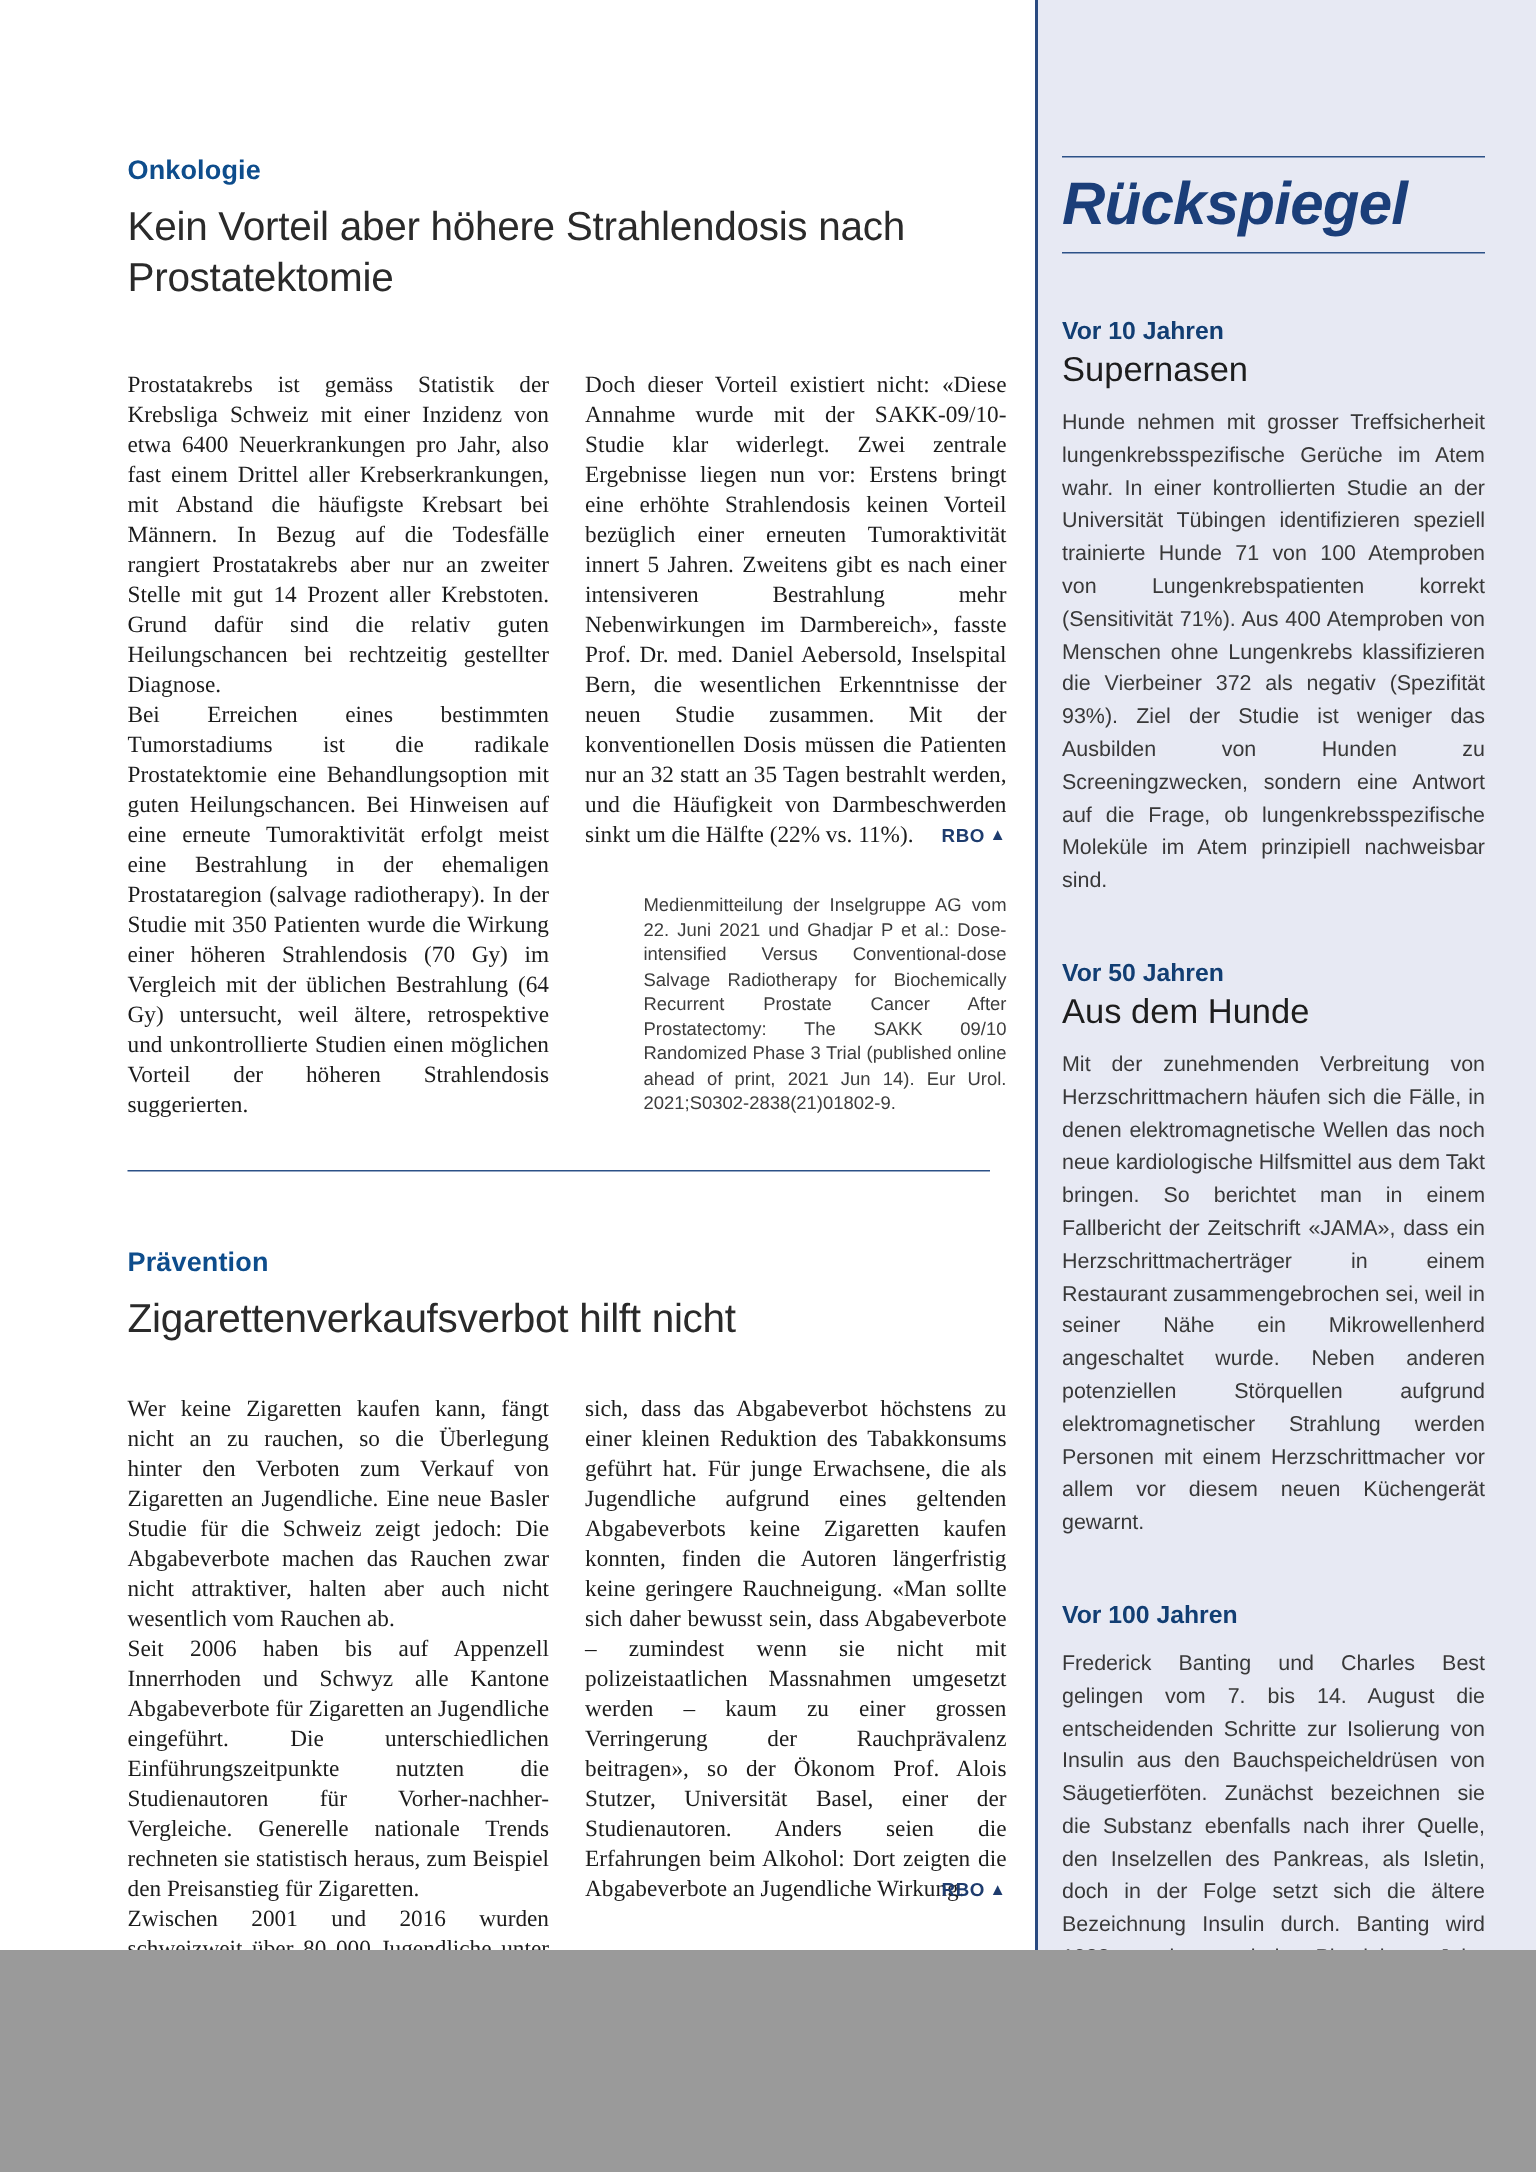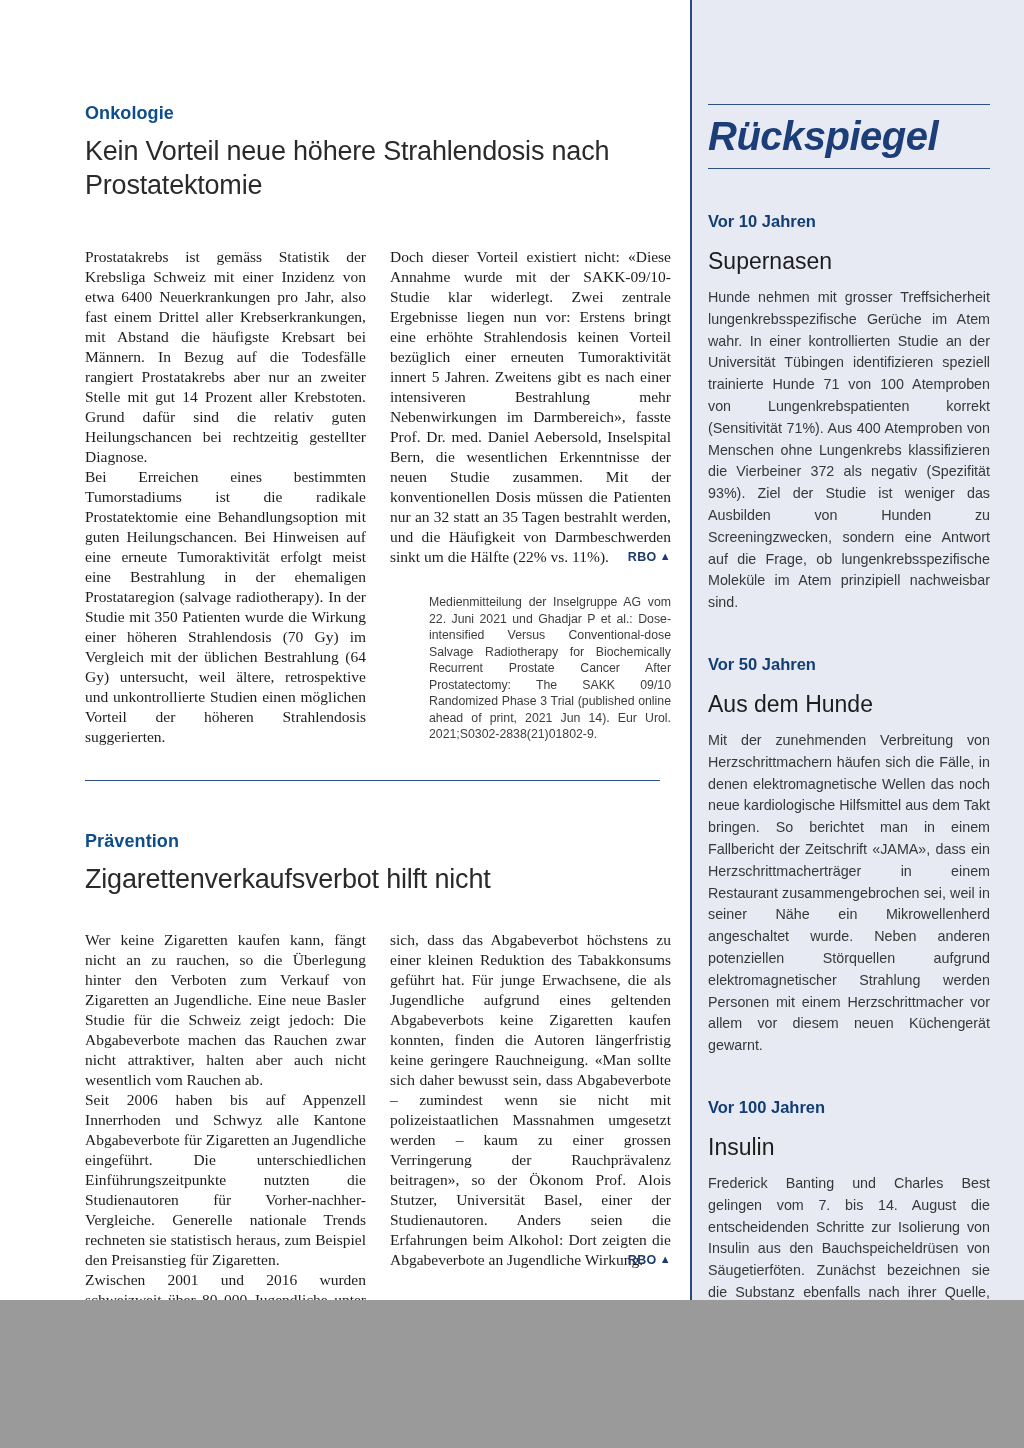--- a/index.html
+++ b/index.html
@@ -57,36 +57,36 @@
   .sb-rule { border:none; border-top:1.5px solid #2c5187; margin:0; }
   .sb-rule.top { margin-top:104px; }
   .sb-title {
     font-size:40px; font-weight:bold; font-style:italic; color:#1b3e79;
     letter-spacing:-0.5px; line-height:46px; margin:8px 0 9px;
   }
   .sb-section .sb-kicker {
     font-size:16.5px; font-weight:bold; color:#123e73; line-height:20px;
   }
   .sb-section .sb-head {
-    font-size:23px; font-weight:400; color:#1d1d1d; line-height:28px; margin-top:16px;
+    font-size:23px; font-weight:400; color:#1d1d1d; line-height:28px; margin-top:1px;
   }
   .sb-section .sb-body {
     margin-top:12px;
     font-size:14.3px; line-height:21.8px; color:#383838; text-align:justify;
   }
   .sb-section { margin-top:40px; }
   .sb-section.first { margin-top:42px; }
 </style>
 </head>
 <body>
 
 <div id="page">
 
   <div class="kicker" style="top:103px">Onkologie</div>
-  <h1 class="article-title" style="top:134px; margin:0">Kein Vorteil neue höhere Strahlendosis nach Prostatektomie</h1>
+  <h1 class="article-title" style="top:134px; margin:0">Kein Vorteil aber höhere Strahlendosis nach Prostatektomie</h1>
 
   <div class="col" style="left:85px; top:247px">
     <p>Prostatakrebs ist gemäss Statistik der Krebsliga Schweiz mit einer Inzidenz von etwa 6400 Neuerkrankungen pro Jahr, also fast einem Drittel aller Krebserkrankungen, mit Abstand die häufigste Krebsart bei Männern. In Bezug auf die Todesfälle rangiert Prostatakrebs aber nur an zweiter Stelle mit gut 14 Prozent aller Krebstoten. Grund dafür sind die relativ guten Heilungschancen bei rechtzeitig gestellter Diagnose.</p>
     <p>Bei Erreichen eines bestimmten Tumorstadiums ist die radikale Prostatektomie eine Behandlungsoption mit guten Heilungschancen. Bei Hinweisen auf eine erneute Tumoraktivität erfolgt meist eine Bestrahlung in der ehemaligen Prostataregion (salvage radiotherapy). In der Studie mit 350 Patienten wurde die Wirkung einer höheren Strahlendosis (70 Gy) im Vergleich mit der üblichen Bestrahlung (64 Gy) untersucht, weil ältere, retrospektive und unkontrollierte Studien einen möglichen Vorteil der höheren Strahlendosis suggerierten.</p>
   </div>
 
   <div class="col" style="left:390px; top:247px">
     <p>Doch dieser Vorteil existiert nicht: «Diese Annahme wurde mit der SAKK-09/10-Studie klar widerlegt. Zwei zentrale Ergebnisse liegen nun vor: Erstens bringt eine erhöhte Strahlendosis keinen Vorteil bezüglich einer erneuten Tumoraktivität innert 5 Jahren. Zweitens gibt es nach einer intensiveren Bestrahlung mehr Nebenwirkungen im Darmbereich», fasste Prof. Dr. med. Daniel Aebersold, Inselspital Bern, die wesentlichen Erkenntnisse der neuen Studie zusammen. Mit der konventionellen Dosis müssen die Patienten nur an 32 statt an 35 Tagen bestrahlt werden, und die Häufigkeit von Darmbeschwerden sinkt um die Hälfte (22% vs. 11%).</p>
     <div class="signoff">
       <span>RBO</span><span class="tri">▲</span>
@@ -129,20 +129,19 @@
       </section>
 
       <section class="sb-section">
         <div class="sb-kicker">Vor 50 Jahren</div>
         <div class="sb-head">Aus dem Hunde</div>
         <div class="sb-body">Mit der zunehmenden Verbreitung von Herzschrittmachern häufen sich die Fälle, in denen elektromagnetische Wellen das noch neue kardiologische Hilfsmittel aus dem Takt bringen. So berichtet man in einem Fallbericht der Zeitschrift «JAMA», dass ein Herzschrittmacherträger in einem Restaurant zusammengebrochen sei, weil in seiner Nähe ein Mikrowellenherd angeschaltet wurde. Neben anderen potenziellen Störquellen aufgrund elektromagnetischer Strahlung werden Personen mit einem Herzschrittmacher vor allem vor diesem neuen Küchengerät gewarnt.</div>
       </section>
 
       <section class="sb-section">
         <div class="sb-kicker">Vor 100 Jahren</div>
-        <div class="sb-head">Insulin</div>
         <div class="sb-body">Frederick Banting und Charles Best gelingen vom 7. bis 14. August die entscheidenden Schritte zur Isolierung von Insulin aus den Bauchspeicheldrüsen von Säugetierföten. Zunächst bezeichnen sie die Substanz ebenfalls nach ihrer Quelle, den Inselzellen des Pankreas, als Isletin, doch in der Folge setzt sich die ältere Bezeichnung Insulin durch. Banting wird 1923 gemeinsam mit dem Physiologen John MacLeod mit dem Nobelpreis ausgezeichnet, während Best leer ausgeht. Die Preisträger Banting und MacLeod geben die Hälfte ihres Preisgeldes an Best und den ebenfalls beteiligten Biochemiker James Bertram Collip ab.</div>
 
       </section>
     </div>
   </aside>
 
 </div>
 
 </body></html>

